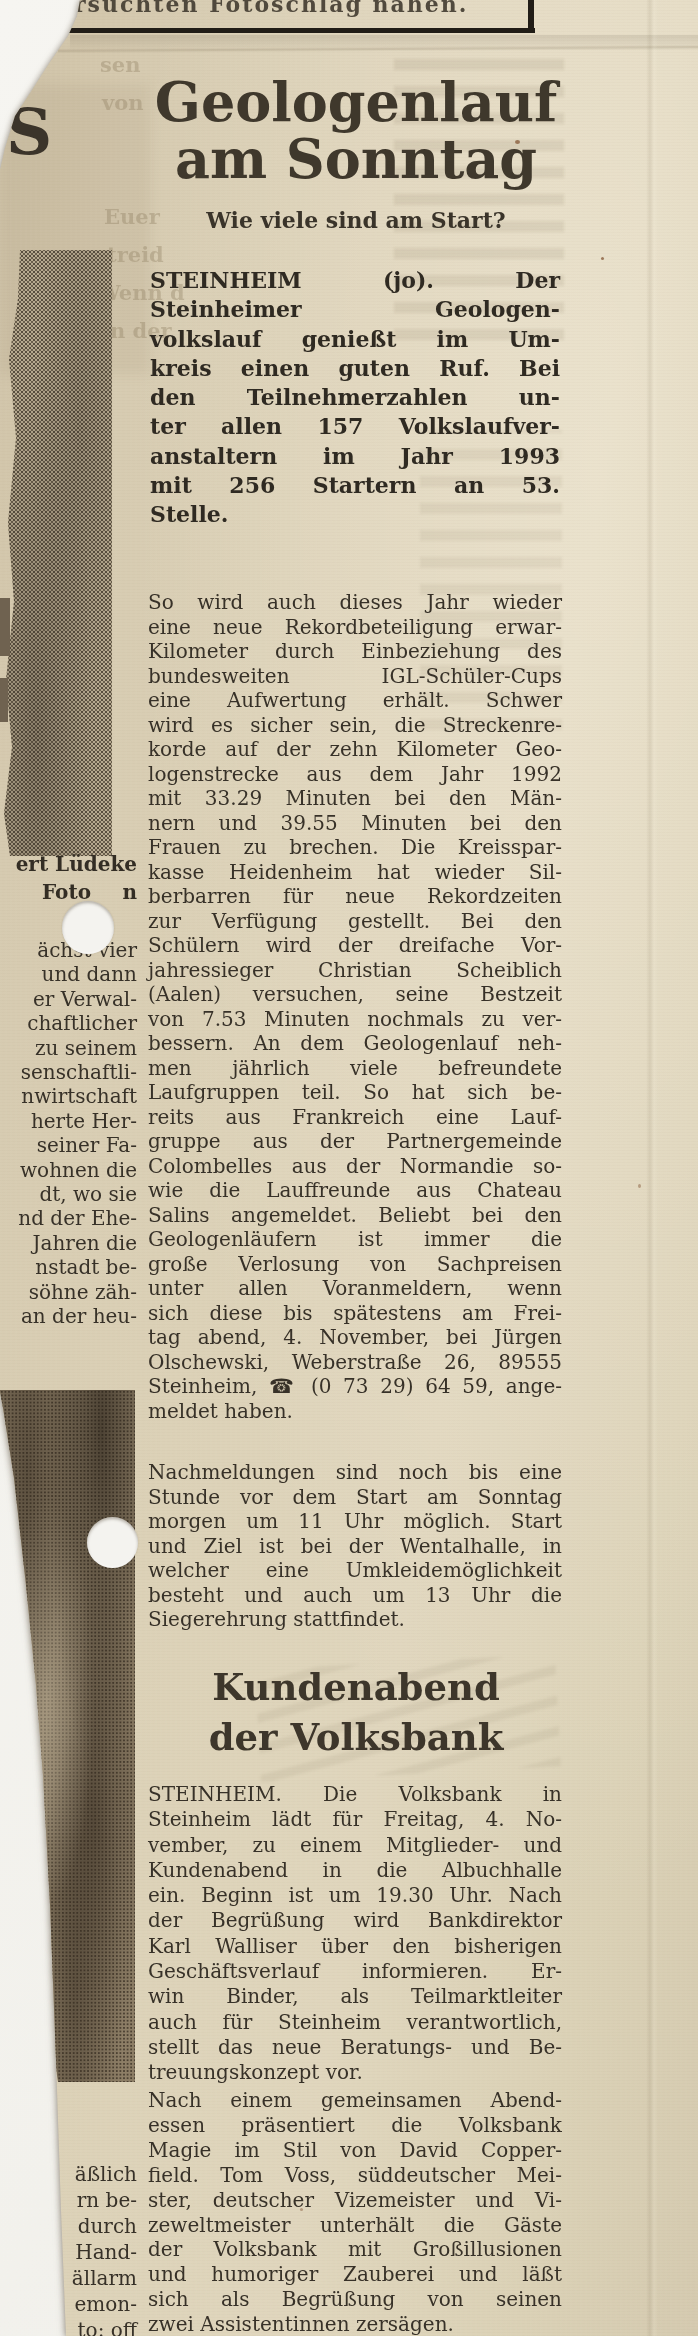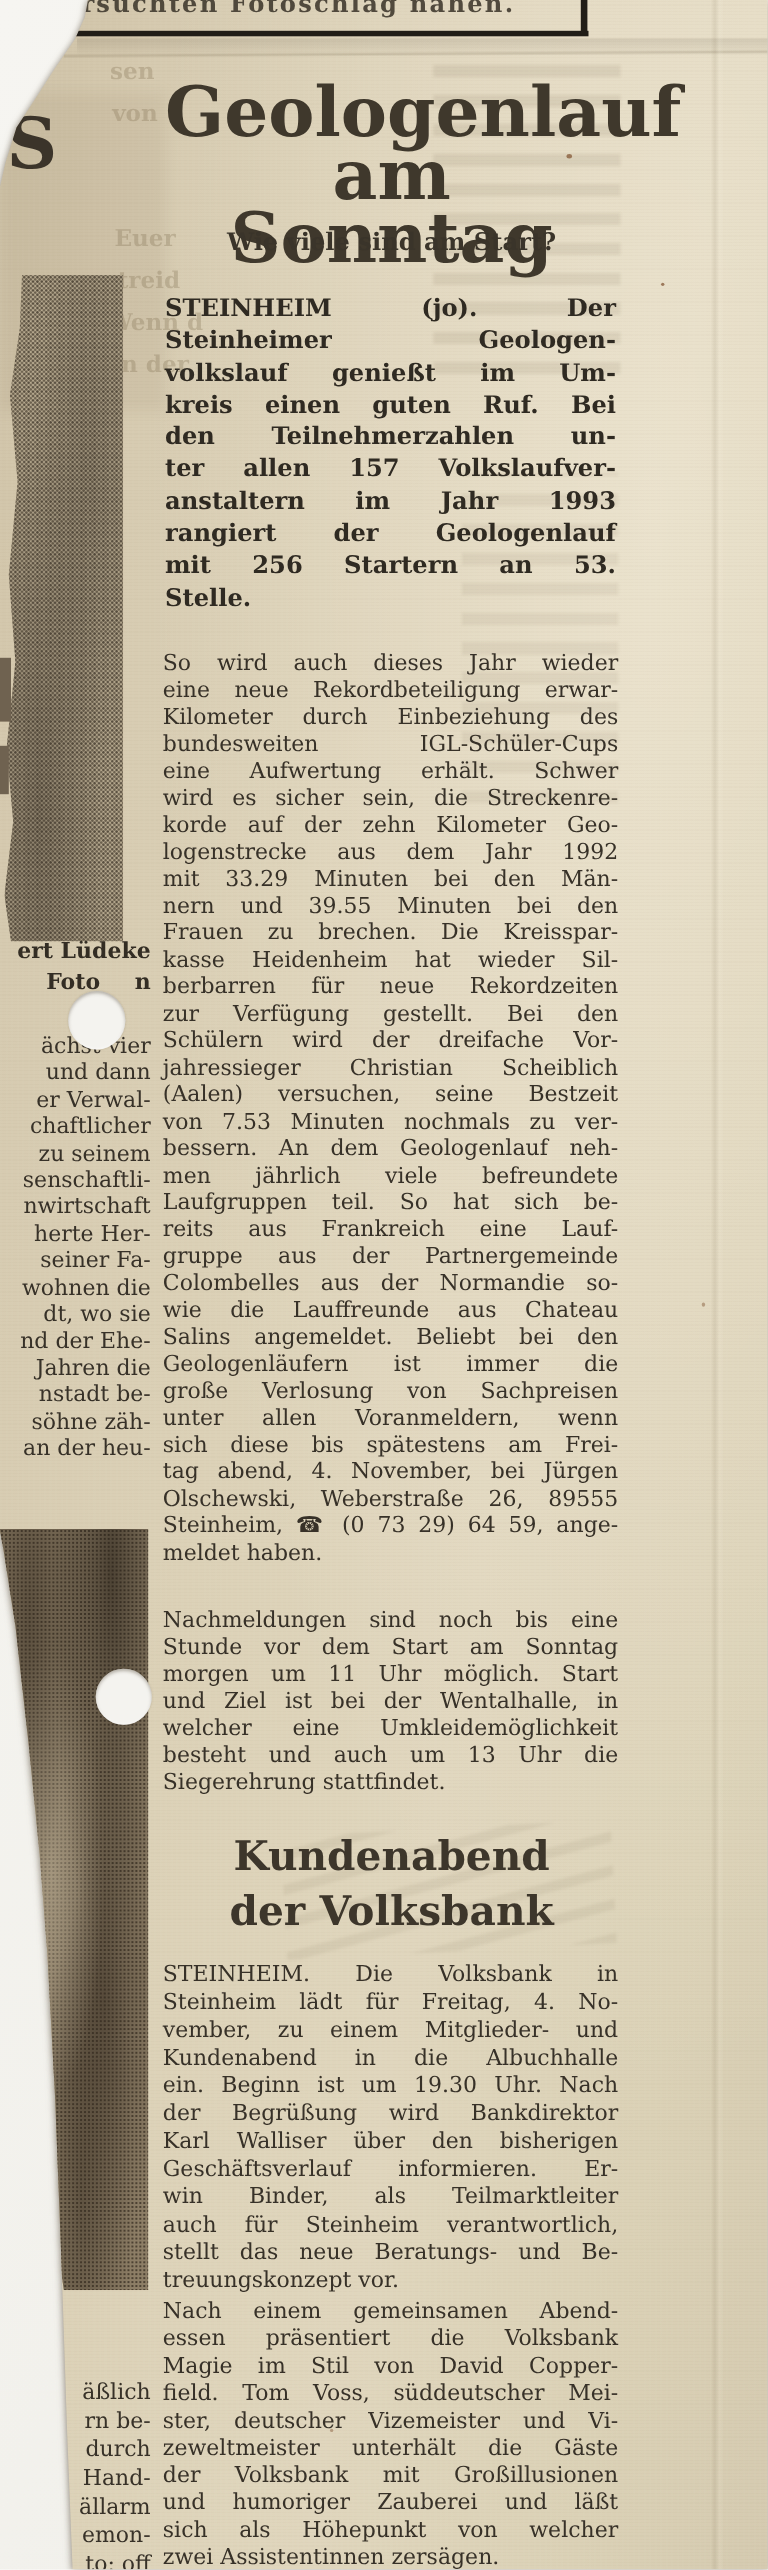--- a/index.html
+++ b/index.html
@@ -32,21 +32,21 @@
   .rule-h{position:absolute;left:68px;top:28px;width:467px;height:5px;background:#211d17;}
   .rule-v{position:absolute;left:528px;top:0;width:6px;height:31px;background:#211d17;}
 
   .ghostbars{position:absolute;pointer-events:none;filter:blur(1.6px);opacity:.8;
     background:repeating-linear-gradient(0deg, rgba(110,95,68,.14) 0 11px, transparent 11px 27px);}
   .gb1{left:394px;top:48px;width:170px;height:292px;}
   .gb2{left:420px;top:430px;width:142px;height:300px;opacity:.6;}
   .gb3{left:258px;top:1662px;width:300px;height:112px;transform:rotate(-3deg);opacity:.5;
     background:repeating-linear-gradient(-12deg, rgba(100,85,60,.16) 0 9px, transparent 9px 30px);}
 
-  .headline1{position:absolute;left:150px;top:74px;width:412px;color:#3f382c;font-weight:bold;font-size:63px;line-height:57px;}
+  .headline1{position:absolute;left:150px;top:74px;width:412px;color:#3f382c;font-weight:bold;font-size:54px;line-height:57px;}
   .subhead{position:absolute;left:150px;top:207px;width:412px;text-align:center;font-weight:bold;font-size:22px;color:#3a342a;}
   .center-lines .tline{text-align:center;text-align-last:center;}
 
   .lead{position:absolute;left:150px;top:266px;width:410px;font-weight:bold;font-size:22px;line-height:29.3px;color:#2f2a22;}
   .para{position:absolute;left:148px;width:414px;font-size:20px;color:#373128;}
   .p1{top:590px;line-height:24.5px;}
   .p2{top:1460px;line-height:24.5px;}
   .headline2{position:absolute;left:150px;top:1646px;width:412px;color:#3d362b;font-weight:bold;font-size:37px;line-height:50px;margin-top:16px;}
   .p3{top:1782px;line-height:25.3px;}
   .p4{top:2088px;line-height:24.9px;}
@@ -154,21 +154,20 @@
       </div>
     <div class="subhead">Wie viele sind am Start?</div>
     <div class="lead">
         <div class="tline">STEINHEIM (jo). Der</div>
         <div class="tline">Steinheimer Geologen-</div>
         <div class="tline">volkslauf genießt im Um-</div>
         <div class="tline">kreis einen guten Ruf. Bei</div>
         <div class="tline">den Teilnehmerzahlen un-</div>
         <div class="tline">ter allen 157 Volkslaufver-</div>
         <div class="tline">anstaltern im Jahr 1993</div>
-        <div class="tline">rangiert der Geologenlauf</div>
         <div class="tline">mit 256 Startern an 53.</div>
         <div class="tline tline-last">Stelle.</div>
       </div>
     <div class="para p1">
         <div class="tline">So wird auch dieses Jahr wieder</div>
         <div class="tline">eine neue Rekordbeteiligung erwar-</div>
         <div class="tline">Kilometer durch Einbeziehung des</div>
         <div class="tline">bundesweiten IGL-Schüler-Cups</div>
         <div class="tline">eine Aufwertung erhält. Schwer</div>
         <div class="tline">wird es sicher sein, die Streckenre-</div>
@@ -231,21 +230,21 @@
       </div>
     <div class="para p4">
         <div class="tline">Nach einem gemeinsamen Abend-</div>
         <div class="tline">essen präsentiert die Volksbank</div>
         <div class="tline">Magie im Stil von David Copper-</div>
         <div class="tline">field. Tom Voss, süddeutscher Mei-</div>
         <div class="tline">ster, deutscher Vizemeister und Vi-</div>
         <div class="tline">zeweltmeister unterhält die Gäste</div>
         <div class="tline">der Volksbank mit Großillusionen</div>
         <div class="tline">und humoriger Zauberei und läßt</div>
-        <div class="tline">sich als Höhepunkt von welcher</div>
+        <div class="tline">sich als Begrüßung von seinen</div>
         <div class="tline tline-last">zwei Assistentinnen zersägen.</div>
       </div>
 
     <div class="capline cap1">ert Lüdeke</div>
     <div class="capline cap2">
       <span>Foto</span>
       <span>n</span>
     </div>
     <div class="fragcol frags-mid">
         <div class="tline">ächst vier</div>

